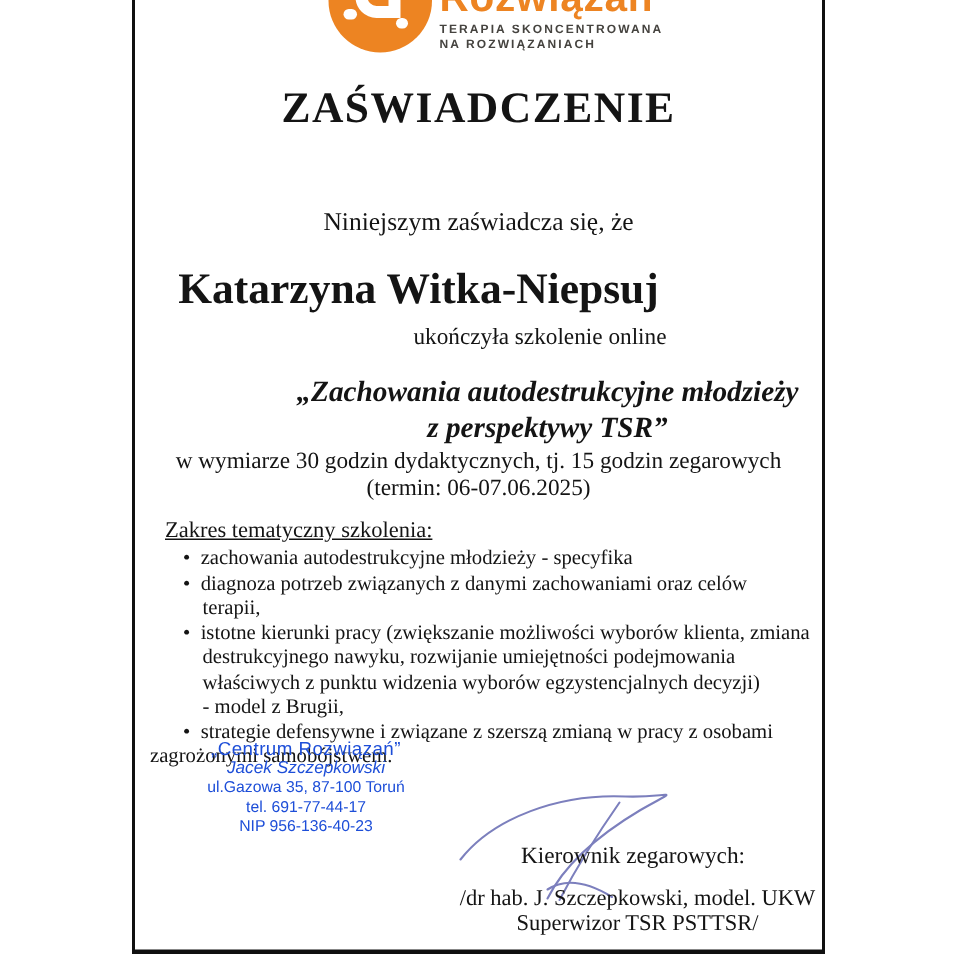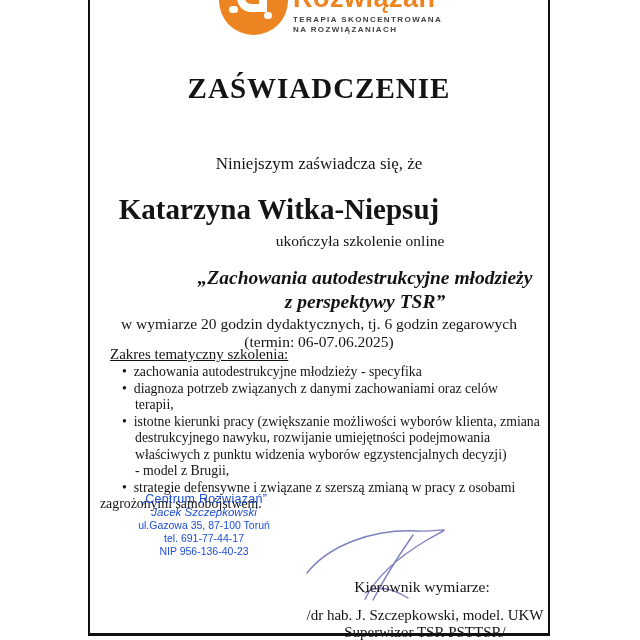--- a/index.html
+++ b/index.html
@@ -1,21 +1,21 @@
 <!DOCTYPE html>
 <html><head>
 <meta charset="utf-8">
 <style>
   html,body { margin:0; padding:0; background:#ffffff; }
   #page {
     position:relative; width:640px; height:640px; background:#ffffff;
     overflow:hidden; font-family:"Liberation Serif", serif; color:#141414;
   }
   .abs { position:absolute; }
-  .center { text-align:center;margin-top:16px; }
+  .center { text-align:center; }
   .preline { white-space:pre-line; }
 
   
   #frame {
     position:absolute; left:88px; top:-14px; width:462px; height:650px;
     border-left:2px solid #101010; border-right:2px solid #101010;
     border-bottom:3px solid #101010; box-sizing:border-box;
   }
 
   
@@ -81,21 +81,21 @@
   <div id="logo-brand" class="abs">Rozwiązań</div>
   <div id="logo-tagline1" class="abs logo-tagline">TERAPIA SKONCENTROWANA</div>
   <div id="logo-tagline2" class="abs logo-tagline">NA ROZWIĄZANIACH</div>
 
   <div id="cert-title" class="abs center">ZAŚWIADCZENIE</div>
   <div id="intro-line" class="abs center">Niniejszym zaświadcza się, że</div>
   <div id="recipient-name" class="abs center">Katarzyna Witka-Niepsuj</div>
   <div id="completion-line" class="abs center">ukończyła szkolenie online</div>
   <div id="course-title" class="abs center preline">„Zachowania autodestrukcyjne młodzieży
 z perspektywy TSR”</div>
-  <div id="hours-line" class="abs center">w wymiarze 20 godzin dydaktycznych, tj. 6 godzin zegarowych</div>
+  <div id="hours-line" class="abs center">w wymiarze 30 godzin dydaktycznych, tj. 15 godzin zegarowych</div>
   <div id="term-line" class="abs center">(termin: 06-07.06.2025)</div>
 
   <div id="topics-heading" class="abs">Zakres tematyczny szkolenia:</div>
   <div id="topics-list" class="abs">
     <div class="topic-item"><span class="bullet">•</span>&nbsp;&nbsp;<span class="preline">zachowania autodestrukcyjne młodzieży - specyfika</span></div>
     <div class="topic-item"><span class="bullet">•</span>&nbsp;&nbsp;<span class="preline">diagnoza potrzeb związanych z danymi zachowaniami oraz celów terapii,</span></div>
     <div class="topic-item"><span class="bullet">•</span>&nbsp;&nbsp;<span class="preline">istotne kierunki pracy (zwiększanie możliwości wyborów klienta, zmiana destrukcyjnego nawyku, rozwijanie umiejętności podejmowania właściwych z punktu widzenia wyborów egzystencjalnych decyzji)
 - model z Brugii,</span></div>
     <div class="topic-item hang"><span class="bullet">•</span>&nbsp;&nbsp;<span>strategie defensywne i związane z szerszą zmianą w pracy z osobami zagrożonymi samobójstwem.</span></div>
   </div>
@@ -109,19 +109,19 @@
   </div>
 
   <svg id="signature-svg" class="abs" width="200" height="80" viewBox="0 0 200 80">
     <g fill="none" stroke="#6A6EB4" stroke-width="1.4" stroke-linecap="round" opacity="0.88">
       <path d="M12,52 C34,24 78,8 122,10 C152,11 160,3 132,19 C100,38 80,58 70,78"></path>
       <path d="M118,14 C104,34 90,56 78,79"></path>
       <path d="M70,72 C84,63 100,69 113,77"></path>
     </g>
   </svg>
 
-  <div id="signoff-label" class="abs center">Kierownik wymiarze:</div>
+  <div id="signoff-label" class="abs center">Kierownik zegarowych:</div>
   <div id="signoff-names" class="abs center">
     <div>/dr hab. J. Szczepkowski, model. UKW</div>
     <div>Superwizor TSR PSTTSR/</div>
   </div>
 
 </div>
 
 </body></html>

